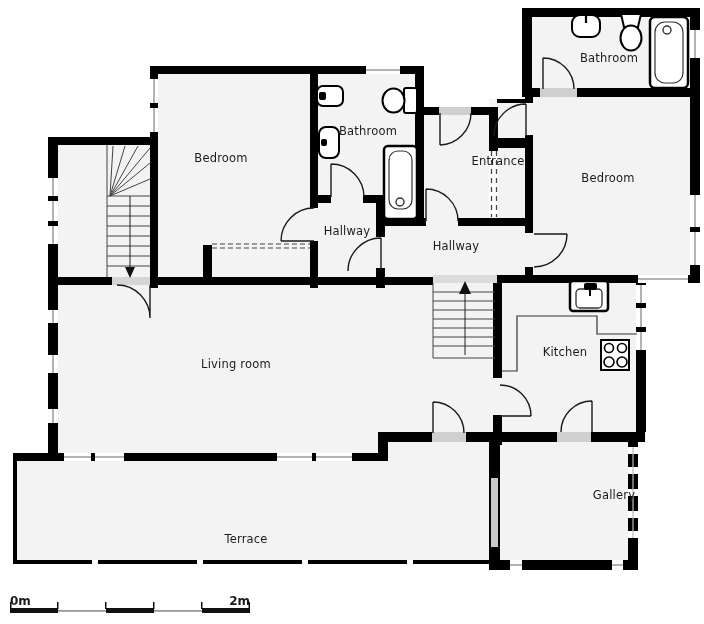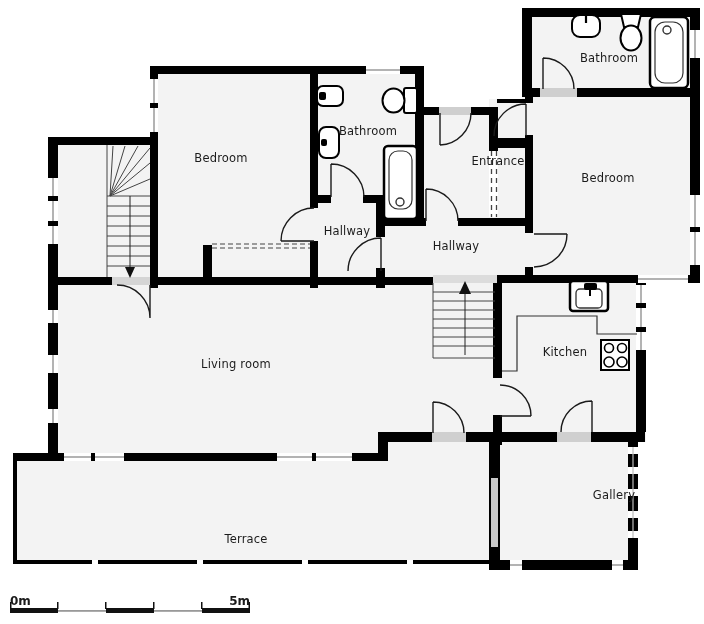--- a/index.html
+++ b/index.html
@@ -294,15 +294,15 @@
   <span class="room-label" id="lbl-entrance">Entrance</span>
   <span class="room-label" id="lbl-bedroom-l">Bedroom</span>
   <span class="room-label" id="lbl-hallway-l">Hallway</span>
   <span class="room-label" id="lbl-hallway-r">Hallway</span>
   <span class="room-label" id="lbl-living">Living room</span>
   <span class="room-label" id="lbl-kitchen">Kitchen</span>
   <span class="room-label" id="lbl-gallery">Gallery</span>
   <span class="room-label" id="lbl-terrace">Terrace</span>
 
   <span class="scale-label" id="scale-0">0m</span>
-  <span class="scale-label" id="scale-5">5m</span>
+  <span class="scale-label" id="scale-5">2m</span>
 
 </div>
 
 </body></html>

